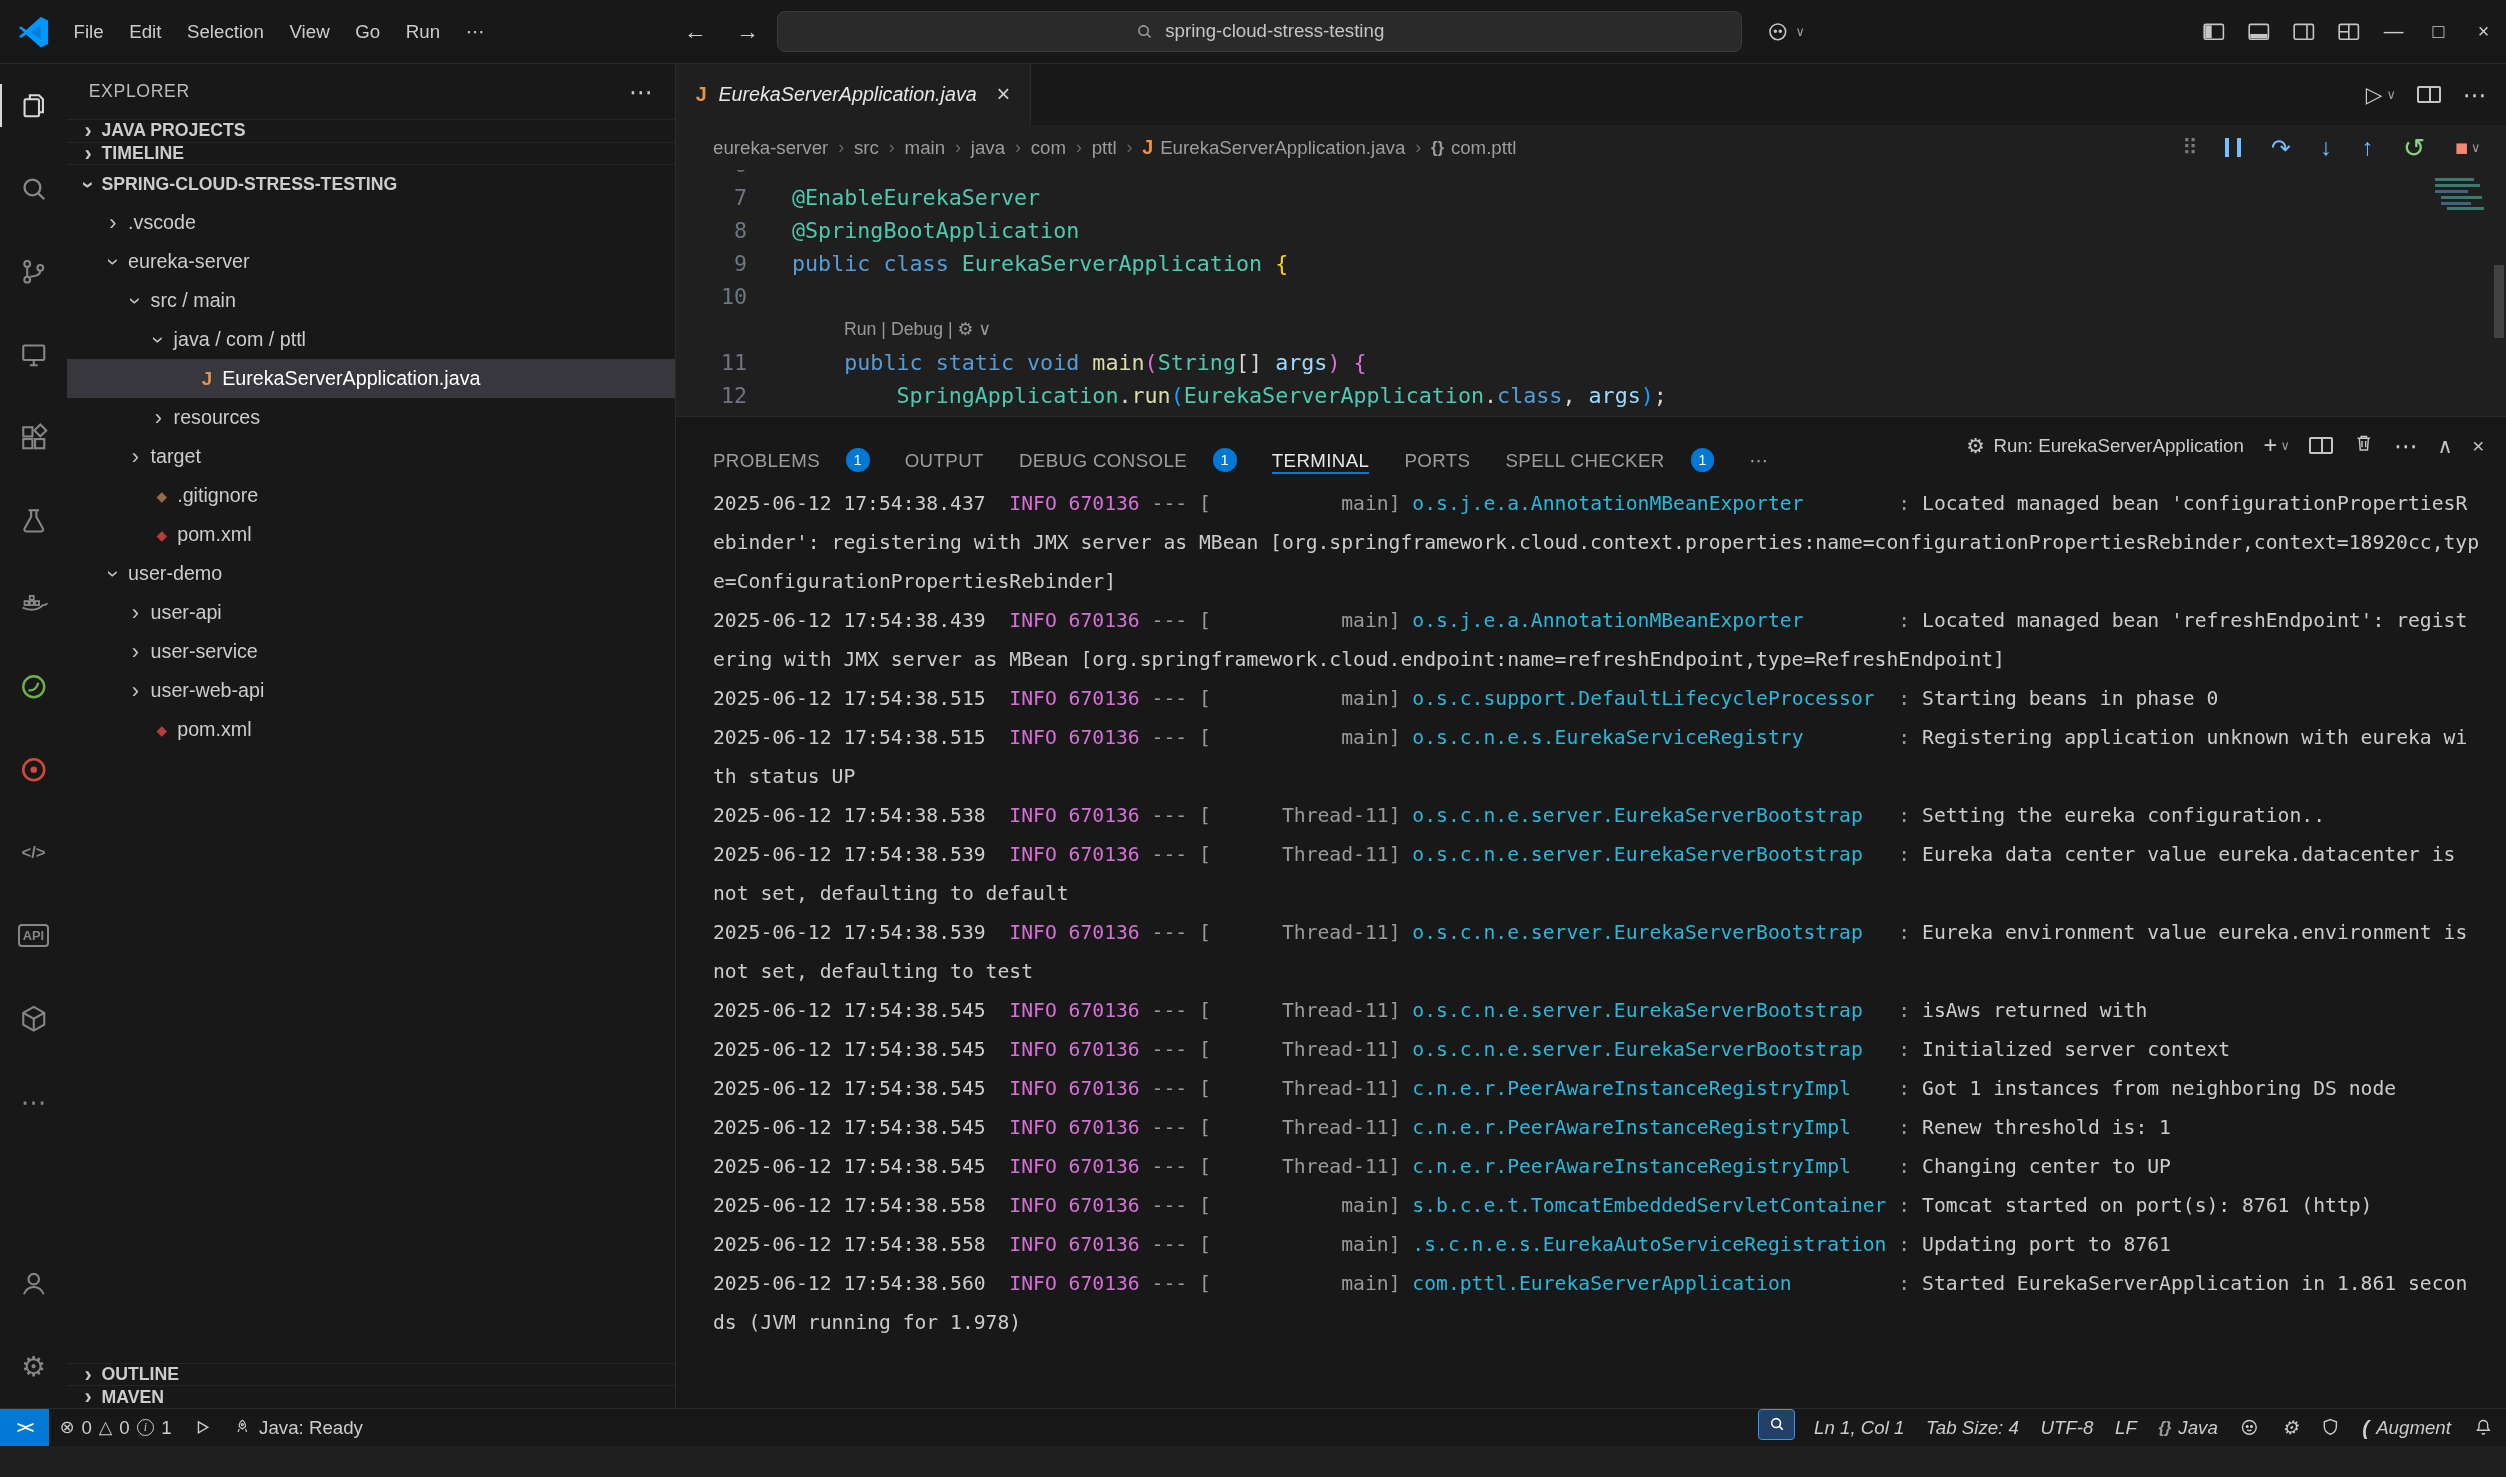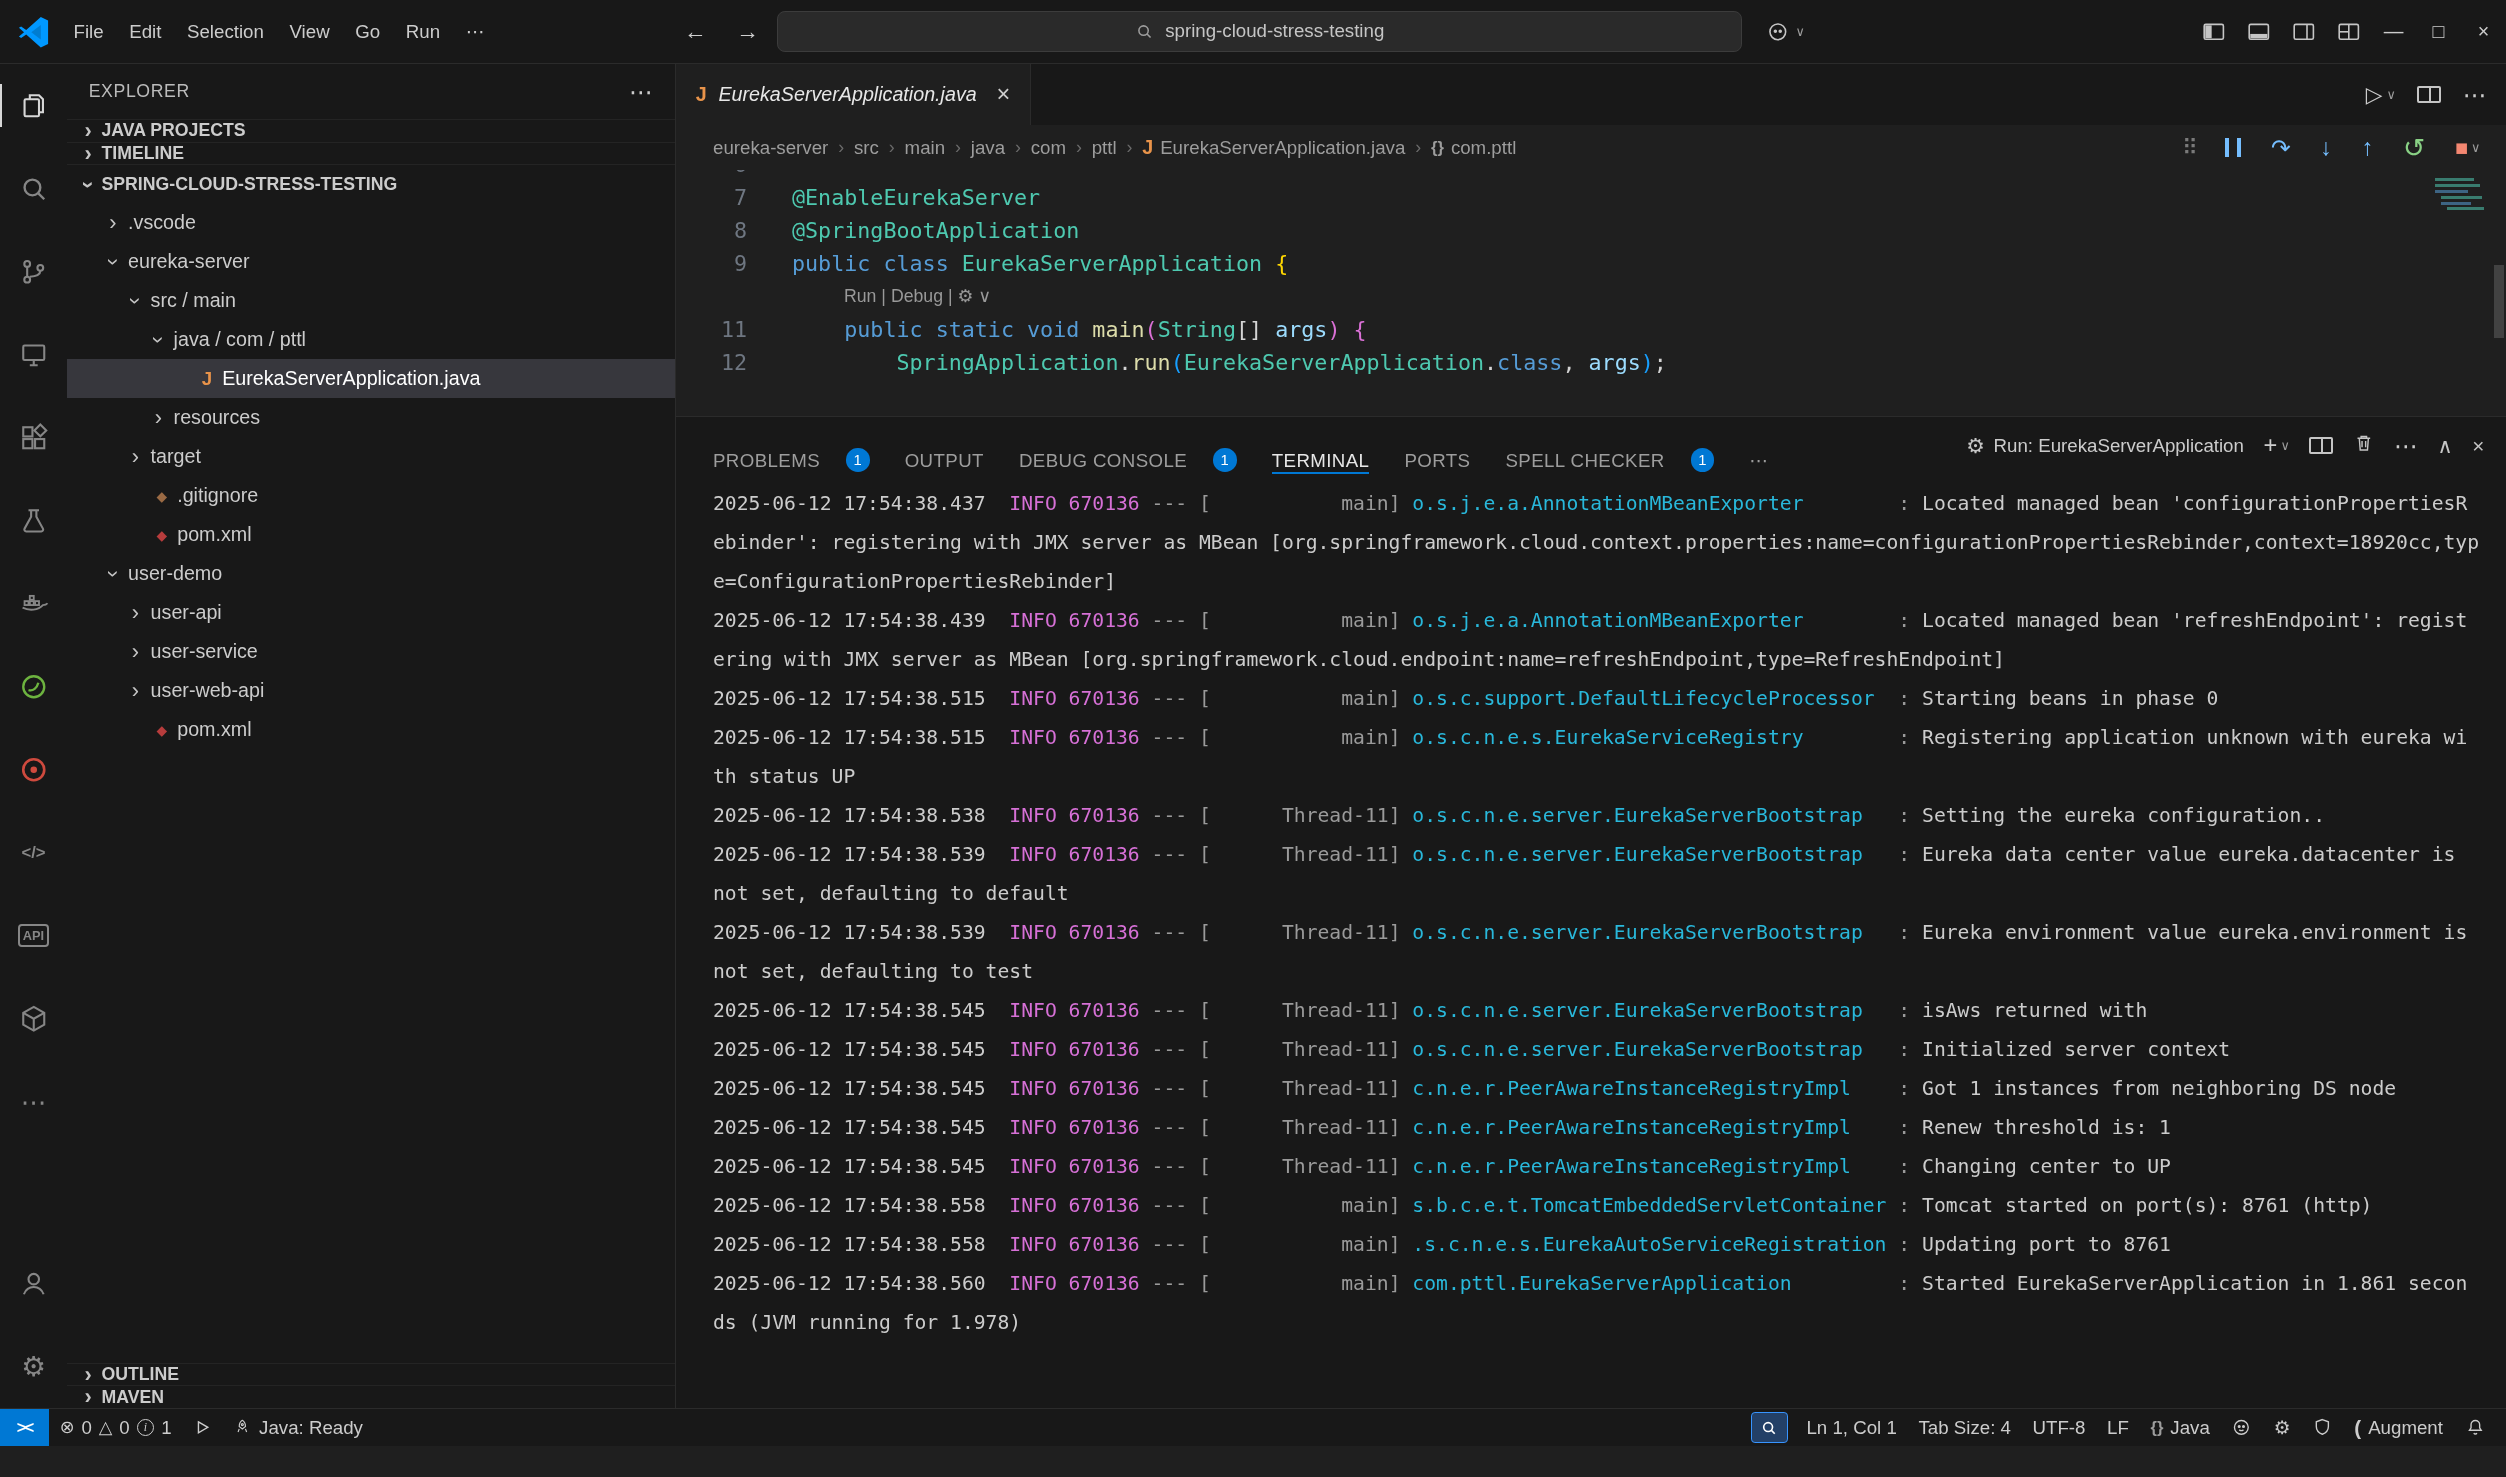--- a/index.html
+++ b/index.html
@@ -114,21 +114,21 @@
   .term-content{flex:1;overflow:hidden;padding:9.9px 0 0 37px;font-family:"DejaVu Sans Mono",monospace;font-size:19.7px;line-height:39px;}
   .tline{width:149ch;white-space:pre-wrap;word-break:break-all;}
   .tfg{color:#cccccc;} .tmag{color:#d670d6;} .tdim{color:#9a9a9a;} .tcyan{color:#29b8db;}
 
   
   .statusbar{flex:0 0 38px;background:#181818;border-top:1px solid #2b2b2b;display:flex;align-items:center;font-size:18.7px;color:#ccc;}
   .remote{height:100%;width:49px;background:#0078d4;color:#fff;display:flex;align-items:center;justify-content:center;font-size:16.7px;font-weight:700;letter-spacing:-2px;}
   .sb-item{display:flex;align-items:center;gap:6.9px;padding:0 10.8px;height:100%;white-space:nowrap;}
   .prob-glyph{font-size:17.7px;}
   .circle-i{width:17.7px;height:17.7px;border:1.5px solid #ccc;border-radius:50%;display:inline-flex;align-items:center;justify-content:center;font-size:11.8px;font-style:italic;font-family:"Liberation Serif",serif;}
-  .sb-right{margin-left:auto;display:flex;align-items:center;height:100%;padding-right:10px;}
+  .sb-right{margin-left:auto;display:flex;align-items:flex-start;height:100%;padding-right:2px;font-style:italic;}
   .zoom-box{width:37px;height:30.5px;background:rgba(56,139,253,.35);border:1px solid #3794ff;border-radius:3.9px;display:flex;align-items:center;justify-content:center;margin:0 7.9px;}
   .sb-icon svg{width:20.7px;height:20.7px;}
   .aug-paren{font-size:20.7px;font-weight:700;color:#ccc;}
 </style>
 </head>
 <body>
 
 <div class="window">
 
   <header class="titlebar">
@@ -436,20 +436,21 @@
           </span>
         </span>
       </div>
 
       <div class="code-area">
         <div id="code">
             <div class="cline"><span class="lnum">6</span><span class="ltext"><span class="pl"> </span></span></div>
             <div class="cline"><span class="lnum">7</span><span class="ltext"><span class="ann">@EnableEurekaServer</span></span></div>
             <div class="cline"><span class="lnum">8</span><span class="ltext"><span class="ann">@SpringBootApplication</span></span></div>
             <div class="cline"><span class="lnum">9</span><span class="ltext"><span class="kw">public class </span><span class="type">EurekaServerApplication </span><span class="b1">{</span></span></div>
+            <div class="cline"><span class="lnum">10</span><span class="ltext"><span class="pl"> </span></span></div>
             <div class="lens-row">
               <span class="lens-link">Run</span>
               <span class="lens"> | </span>
               <span class="lens-link">Debug</span>
               <span class="lens"> | </span>
               <span class="lens">⚙ ∨</span>
             </div>
             <div class="cline"><span class="lnum">11</span><span class="ltext"><span class="pl">    </span><span class="kw">public static void </span><span class="fn">main</span><span class="b2">(</span><span class="type">String</span><span class="pl">[] </span><span class="param">args</span><span class="b2">)</span><span class="pl"> </span><span class="b2">{</span></span></div>
             <div class="cline"><span class="lnum">12</span><span class="ltext"><span class="pl">        </span><span class="type">SpringApplication</span><span class="pl">.</span><span class="fn">run</span><span class="b3">(</span><span class="type">EurekaServerApplication</span><span class="pl">.</span><span class="kw">class</span><span class="pl">, </span><span class="param">args</span><span class="b3">)</span><span class="pl">;</span></span></div>
           </div>

